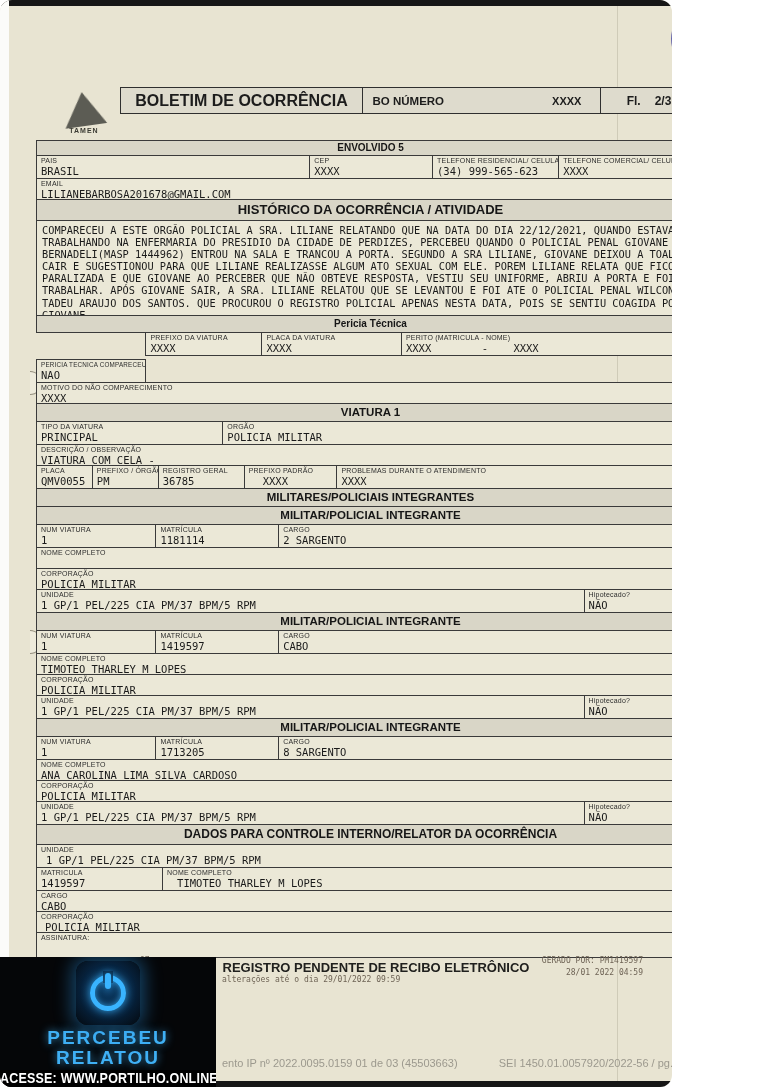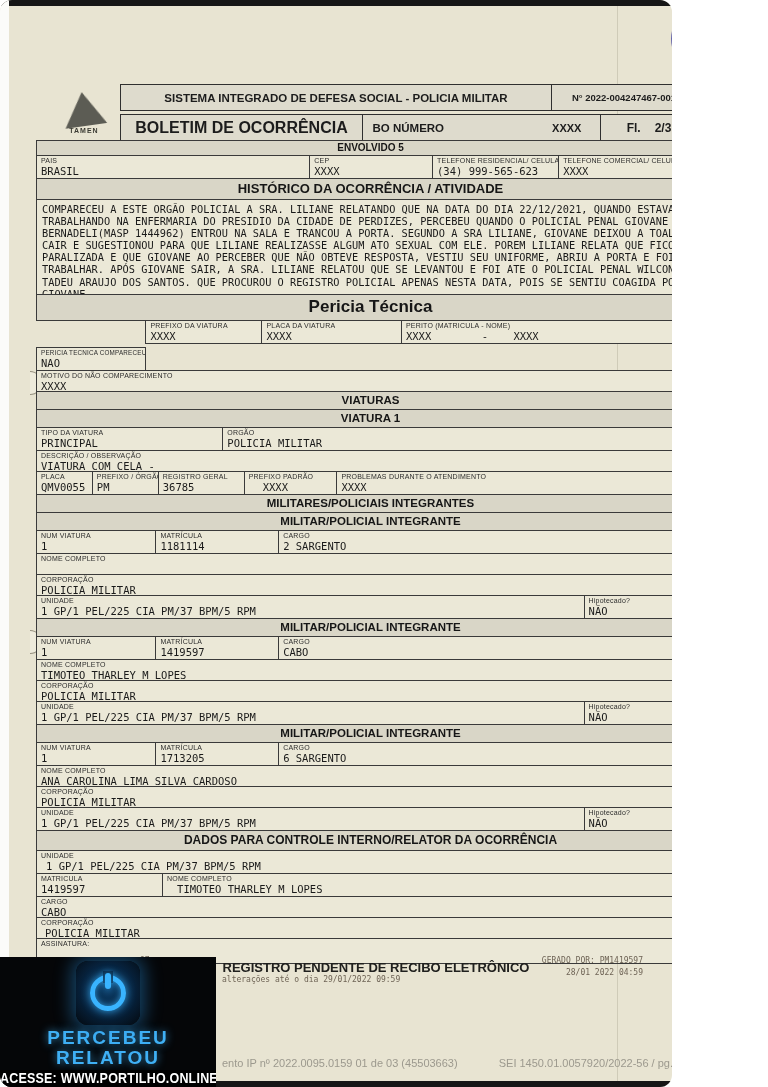--- a/index.html
+++ b/index.html
@@ -103,24 +103,20 @@
     <span class="n2">8</span>
     <span class="bar2"></span>
   </div>
 
   <div class="logo">
     <div class="tri"></div>
     <div class="cap">TAMEN</div>
   </div>
 
   <div class="hdr">
-    <div class="hrow" style="margin-top:0;">
-      <div class="hcell" style="width:432px;font-size:11.5px;">SISTEMA INTEGRADO DE DEFESA SOCIAL  -  POLICIA MILITAR</div>
-      <div class="hcell" style="width:147px;font-size:9.5px;">N° 2022-004247467-001</div>
-    </div>
     <div class="hrow">
       <div class="hcell" style="width:243px;font-size:16px;">BOLETIM DE OCORRÊNCIA</div>
       <div class="hcell" style="width:240px;justify-content:flex-start;padding:0 10px;">
         <span style="font-size:11.5px;">BO NÚMERO</span>
         <span style="font-size:11px;margin-left:108px;">XXXX</span>
       </div>
       <div class="hcell" style="width:98px;">
         <span style="font-size:12px;">Fl.</span>
         <span style="font-size:12px;margin-left:14px;">2/3</span>
       </div>
@@ -141,25 +137,31 @@
       </div>
       <div class="cell h24" style="width:19%;">
         <div class="lbl">TELEFONE RESIDENCIAL/ CELULAR</div>
         <div class="val">(34) 999-565-623</div>
       </div>
       <div class="cell h24" style="width:21.5%;">
         <div class="lbl">TELEFONE COMERCIAL/ CELULAR</div>
         <div class="val">XXXX</div>
       </div>
     </div>
+    <div class="frow">
+      <div class="cell h22" style="width:100%;">
+        <div class="lbl">EMAIL</div>
+        <div class="val">LILIANEBARBOSA201678@GMAIL.COM</div>
+      </div>
+    </div>
 
     <div class="bar lg">HISTÓRICO DA OCORRÊNCIA / ATIVIDADE</div>
     <div class="narr">COMPARECEU A ESTE ORGÃO POLICIAL A SRA. LILIANE RELATANDO QUE NA DATA DO DIA 22/12/2021, QUANDO ESTAVA TRABALHANDO NA ENFERMARIA DO PRESIDIO DA CIDADE DE PERDIZES, PERCEBEU QUANDO O POLICIAL PENAL GIOVANE BERNADELI(MASP 1444962) ENTROU NA SALA E TRANCOU A PORTA. SEGUNDO A SRA LILIANE, GIOVANE DEIXOU A TOALHA CAIR E SUGESTIONOU PARA QUE LILIANE REALIZASSE ALGUM ATO SEXUAL COM ELE. POREM LILIANE RELATA QUE FICOU PARALIZADA E QUE GIOVANE AO PERCEBER QUE NÃO OBTEVE RESPOSTA, VESTIU SEU UNIFORME, ABRIU A PORTA E FOI TRABALHAR. APÓS GIOVANE SAIR, A SRA. LILIANE RELATOU QUE SE LEVANTOU E FOI ATE O POLICIAL PENAL WILCON TADEU ARAUJO DOS SANTOS. QUE PROCUROU O REGISTRO POLICIAL APENAS NESTA DATA, POIS SE SENTIU COAGIDA POR GIOVANE.</div>
 
-    <div class="bar md" style="font-size:17px;">Pericia Técnica</div>
+    <div class="bar md" style="font-size:10px;">Pericia Técnica</div>
     <div class="frow">
       <div class="cell h24" style="width:16.5%;margin-top:27px;">
         <div class="lbl" style="font-size:6.3px;">PERICIA TECNICA COMPARECEU?</div>
         <div class="val">NAO</div>
       </div>
       <div class="cell h24" style="width:17.5%;">
         <div class="lbl">PREFIXO DA VIATURA</div>
         <div class="val">XXXX</div>
       </div>
       <div class="cell h24" style="width:21%;">
@@ -171,21 +173,20 @@
         <div class="val">XXXX        -    XXXX</div>
       </div>
     </div>
     <div class="frow">
       <div class="cell h22" style="width:100%;">
         <div class="lbl">MOTIVO DO NÃO COMPARECIMENTO</div>
         <div class="val">XXXX</div>
       </div>
     </div>
 
-    <div class="bar md">VIATURAS</div>
     <div class="bar md">VIATURA 1</div>
     <div class="frow">
       <div class="cell h24" style="width:28%;">
         <div class="lbl">TIPO DA VIATURA</div>
         <div class="val">PRINCIPAL</div>
       </div>
       <div class="cell h24" style="width:72%;">
         <div class="lbl">ORGÃO</div>
         <div class="val">POLICIA MILITAR</div>
       </div>
@@ -301,21 +302,21 @@
       <div class="cell h24" style="width:18%;">
         <div class="lbl">NUM VIATURA</div>
         <div class="val">1</div>
       </div>
       <div class="cell h24" style="width:18.5%;">
         <div class="lbl">MATRÍCULA</div>
         <div class="val">1713205</div>
       </div>
       <div class="cell h24" style="width:63.5%;">
         <div class="lbl">CARGO</div>
-        <div class="val">6 SARGENTO</div>
+        <div class="val">8 SARGENTO</div>
       </div>
     </div>
     <div class="frow">
       <div class="cell h22" style="width:100%;">
         <div class="lbl">NOME COMPLETO</div>
         <div class="val">ANA CAROLINA LIMA SILVA CARDOSO</div>
       </div>
     </div>
     <div class="frow">
       <div class="cell h22" style="width:100%;">

